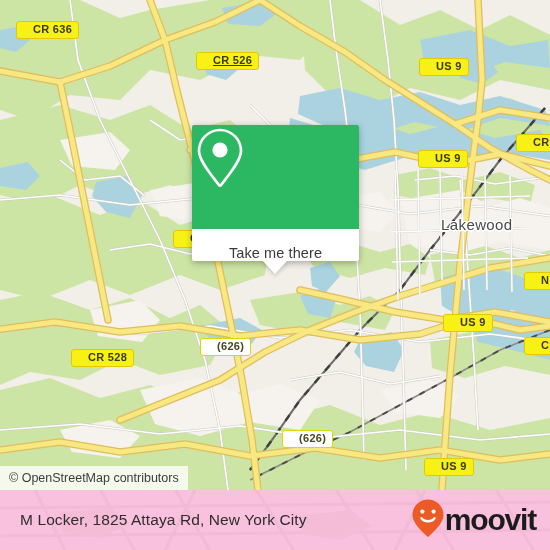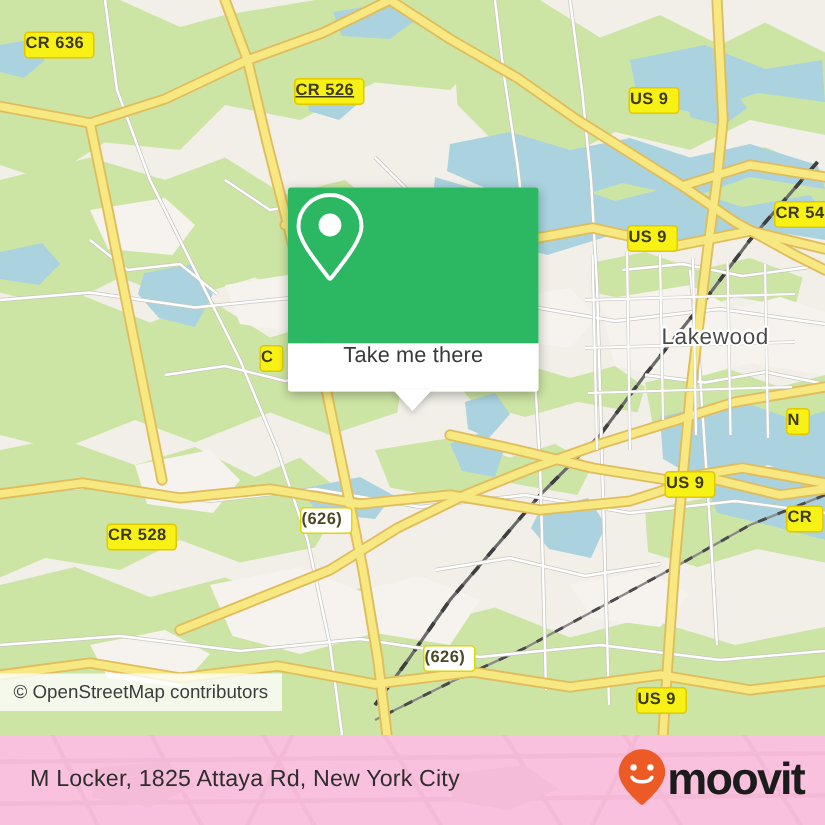--- a/index.html
+++ b/index.html
@@ -17,42 +17,42 @@
   
   .shield{
     position:absolute;
     background:#f7f116;
     border:1.5px solid #e3c800;
     border-radius:3px;
     color:#3d3a1a;
     font-size:11px;
     font-weight:bold;
     letter-spacing:.3px;
-    padding:2px 6px 3px 0;
+    padding:2px 6px 3px 16px;
     line-height:11px;
     white-space:nowrap;
     box-sizing:border-box;
   }
   .shield.ref{background:#ffffff;border-color:#e0d600;color:#4a4722;}
 
   
   .place{
     position:absolute;
     color:#4a4a4a;
     font-size:15px;
     letter-spacing:.4px;
     white-space:nowrap;
     text-shadow:
       1.5px 0 #fff,-1.5px 0 #fff,0 1.5px #fff,0 -1.5px #fff,
       1px 1px #fff,-1px 1px #fff,1px -1px #fff,-1px -1px #fff;
   }
 
   
   #attrib{
-    position:absolute;left:0;top:449px;
+    position:absolute;left:0;top:466px;
     background:rgba(255,255,255,.78);
     color:#3c3c3c;
     font-size:12.5px;
     line-height:14px;
     padding:5px 9px 6px 9px;
     white-space:nowrap;
   }
 
   
   #popup{position:absolute;left:192px;top:125px;width:167px;}
@@ -61,21 +61,21 @@
     box-shadow:0 2px 7px rgba(0,0,0,.30);border-radius:2px;
   }
   #popup-head{
     position:relative;width:167px;height:104px;
     background:#2cb862;border-radius:2px 2px 0 0;
     display:flex;align-items:center;justify-content:center;
   }
   #popup-foot{
     position:relative;width:167px;height:32px;background:#fff;
     border-radius:0 0 2px 2px;
-    display:flex;align-items:flex-start;justify-content:center;
+    display:flex;align-items:flex-end;justify-content:center;
   }
   #popup-foot span{
     color:#3a3a3a;font-size:14.5px;letter-spacing:.1px;
   }
   #popup-tail{
     position:absolute;left:70px;top:135px;width:0;height:0;
     border-left:13px solid transparent;
     border-right:13px solid transparent;
     border-top:14px solid #fff;
     filter:drop-shadow(0 2px 2px rgba(0,0,0,.18));

